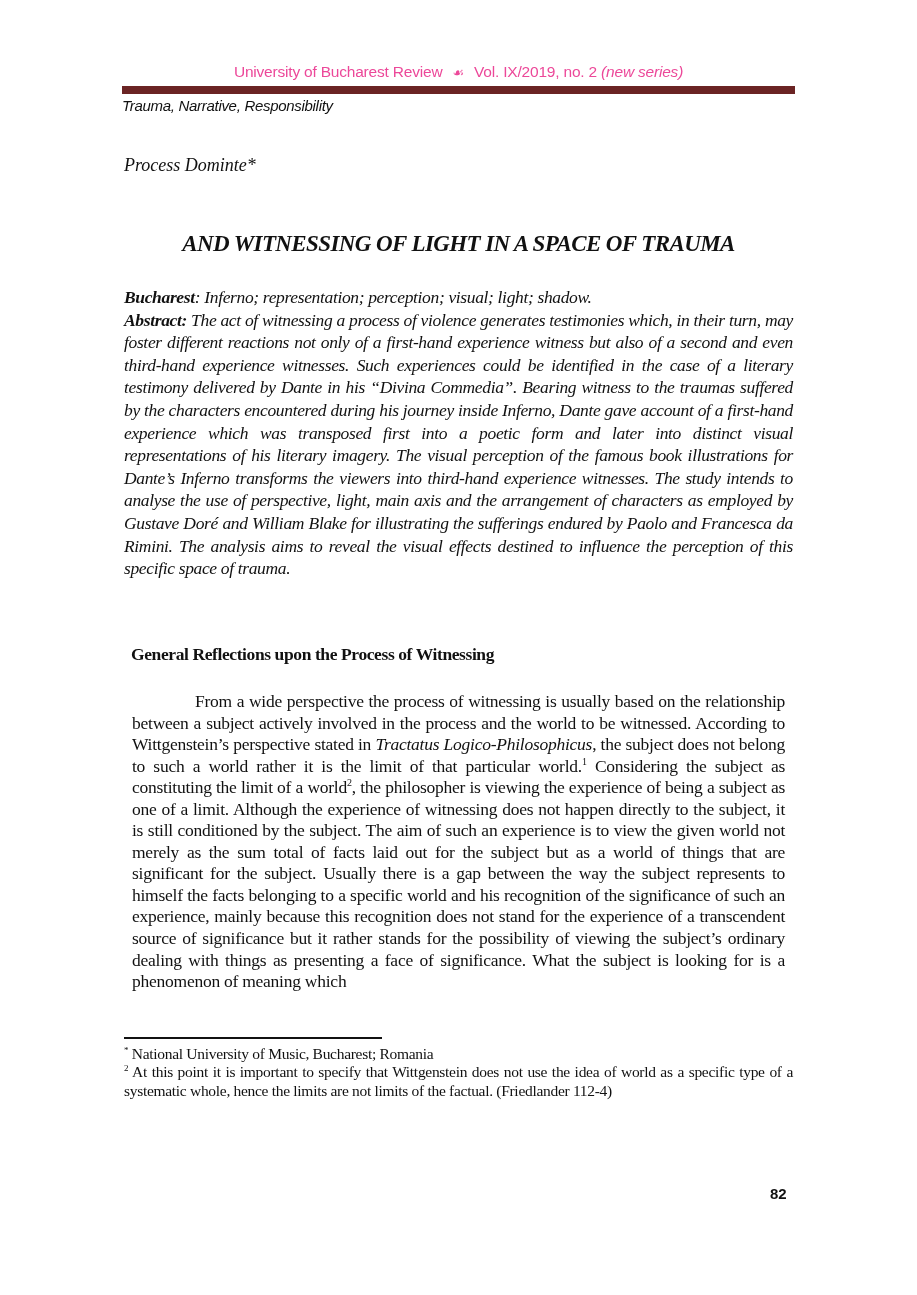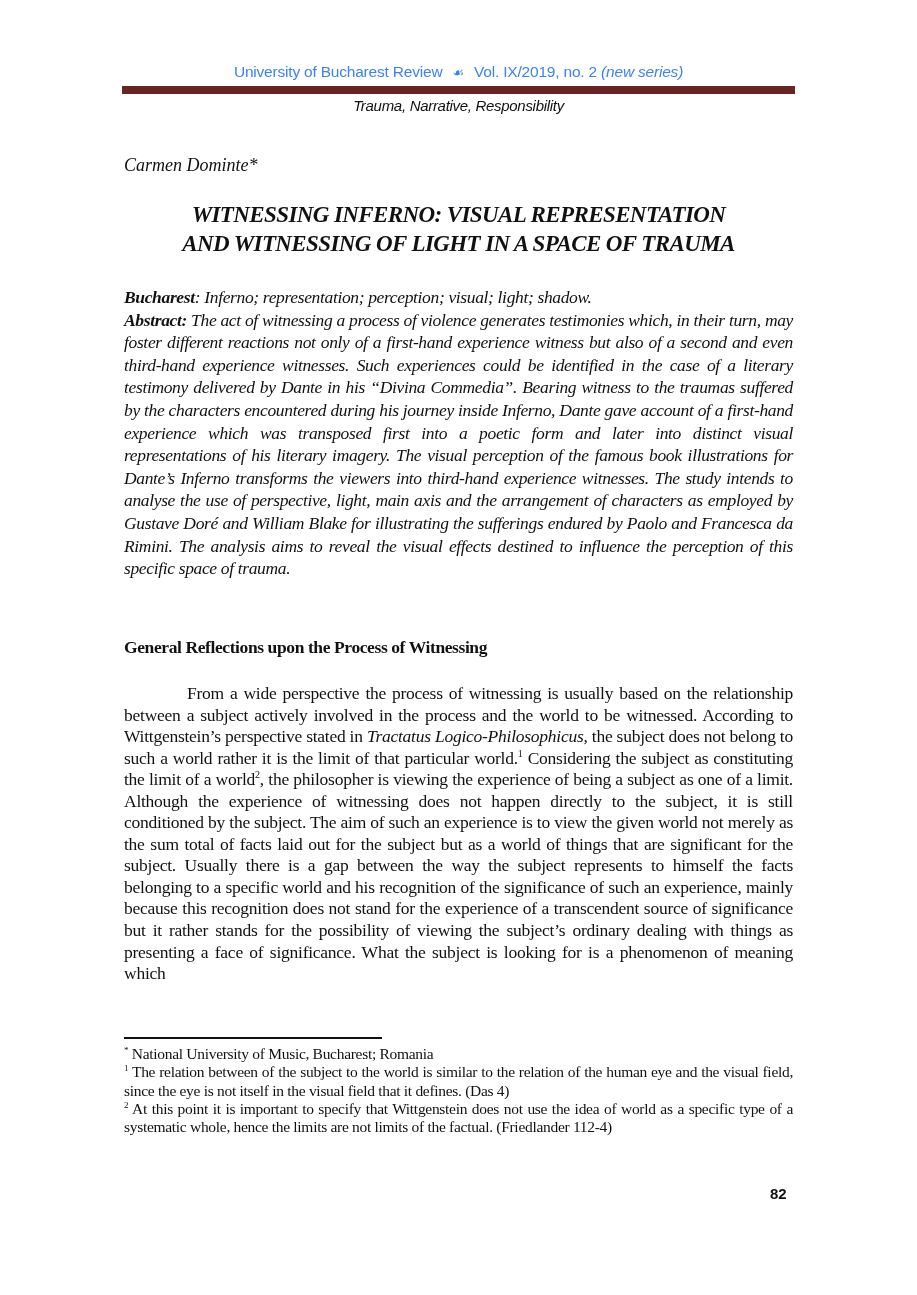--- a/index.html
+++ b/index.html
@@ -2,31 +2,31 @@
 <html><head>
 <meta charset="utf-8">
 <style>
   html, body { margin: 0; padding: 0; background: #ffffff; }
   body { width: 917px; height: 1295px; position: relative; overflow: hidden; color: #111; }
   .page { position: absolute; left: 0; top: 0; width: 917px; height: 1295px; }
 
   .running-head {
     position: absolute; left: 122px; top: 62px; width: 673px;
     text-align: center; font-family: "Liberation Sans", sans-serif;
-    font-size: 15.5px; letter-spacing: -0.2px; color: #3b82f6; line-height: 20px;
+    font-size: 15.5px; letter-spacing: -0.2px; color: #ec4899; line-height: 20px;
   }
   .running-head .ornament { display: inline-block; margin: 0 6px; font-size: 13px; }
   .running-head .series { font-style: italic; }
   .rule {
     position: absolute; left: 122px; top: 86px; width: 673px; height: 8px;
     background: #6b2424;
   }
   .subhead {
     position: absolute; left: 122px; top: 96px; width: 673px;
-    text-align: center; font-family: "Liberation Sans", sans-serif;
+    text-align: left; font-family: "Liberation Sans", sans-serif;
     font-style: italic; font-size: 15px; letter-spacing: -0.3px; line-height: 20px;
   }
 
   .serif { font-family: "Liberation Serif", serif; }
 
   .author {
     position: absolute; left: 124px; top: 155px;
     font-style: italic; font-size: 18px;
   }
   .title {
@@ -38,28 +38,28 @@
   .abstract-block {
     position: absolute; left: 124px; top: 286px; width: 669px;
     font-style: italic; font-size: 17.5px; line-height: 22.6px; text-align: justify;
     letter-spacing: -0.35px;
   }
   .abstract-block p { margin: 0; }
   .abstract-block b { font-weight: bold; }
 
   .section-heading {
     position: absolute; left: 124px; top: 637px;
-    font-weight: bold; font-size: 17.5px; letter-spacing: -0.4px; margin: 0;
+    font-weight: bold; font-size: 17.5px; letter-spacing: -0.4px; margin: 7px;
   }
 
   .body-text {
     position: absolute; left: 124px; top: 683px; width: 669px;
     font-size: 17.5px; line-height: 21.55px; text-align: justify; letter-spacing: -0.25px;
   }
-  .body-text p { margin: 0; text-indent: 63px; }
+  .body-text p { margin: 8px; text-indent: 63px; }
   .body-text i { font-style: italic; }
   sup { font-size: 10px; line-height: 0; vertical-align: super; }
 
   .fn-rule {
     position: absolute; left: 124px; top: 1037px; width: 258px; height: 1.5px; background: #111;
   }
   .footnotes {
     position: absolute; left: 124px; top: 1045px; width: 669px;
     font-size: 15.5px; line-height: 18.3px; text-align: justify; letter-spacing: -0.3px;
   }
@@ -78,39 +78,38 @@
 
   <div class="running-head">
     <span>University of Bucharest Review</span>
     <span class="ornament">☙</span>
     <span>Vol. IX/2019, no. 2</span>
     <span class="series">(new series)</span>
   </div>
   <div class="rule"></div>
   <div class="subhead">Trauma, Narrative, Responsibility</div>
 
-  <div class="author serif"><span>Carmen Dominte</span><span>*</span></div>
+  <div class="author serif"><span>Process Dominte</span><span>*</span></div>
 
   <h1 class="title serif">
-    <span>WITNESSING INFERNO: VISUAL REPRESENTATION</span><br>
+    <br>
     <span>AND WITNESSING OF LIGHT IN A SPACE OF TRAUMA</span>
   </h1>
 
   <div class="abstract-block serif">
     <p><b>Bucharest</b><span>: Inferno; representation; perception; visual; light; shadow.</span></p>
     <p><b>Abstract:</b><span> The act of witnessing a process of violence generates testimonies which, in their turn, may foster different reactions not only of a first-hand experience witness but also of a second and even third-hand experience witnesses. Such experiences could be identified in the case of a literary testimony delivered by Dante in his “Divina Commedia”. Bearing witness to the traumas suffered by the characters encountered during his journey inside Inferno, Dante gave account of a first-hand experience which was transposed first into a poetic form and later into distinct visual representations of his literary imagery. The visual perception of the famous book illustrations for Dante’s Inferno transforms the viewers into third-hand experience witnesses. The study intends to analyse the use of perspective, light, main axis and the arrangement of characters as employed by Gustave Doré and William Blake for illustrating the sufferings endured by Paolo and Francesca da Rimini. The analysis aims to reveal the visual effects destined to influence the perception of this specific space of trauma.</span></p>
   </div>
 
   <h2 class="section-heading serif">General Reflections upon the Process of Witnessing</h2>
 
   <div class="body-text serif">
     <p><span>From a wide perspective the process of witnessing is usually based on the relationship between a subject actively involved in the process and the world to be witnessed. According to Wittgenstein’s perspective stated in </span><i>Tractatus Logico-Philosophicus</i><span>, the subject does not belong to such a world rather it is the limit of that particular world.</span><sup>1</sup><span> Considering the subject as constituting the limit of a world</span><sup>2</sup><span>, the philosopher is viewing the experience of being a subject as one of a limit. Although the experience of witnessing does not happen directly to the subject, it is still conditioned by the subject. The aim of such an experience is to view the given world not merely as the sum total of facts laid out for the subject but as a world of things that are significant for the subject. Usually there is a gap between the way the subject represents to himself the facts belonging to a specific world and his recognition of the significance of such an experience, mainly because this recognition does not stand for the experience of a transcendent source of significance but it rather stands for the possibility of viewing the subject’s ordinary dealing with things as presenting a face of significance. What the subject is looking for is a phenomenon of meaning which</span></p>
   </div>
 
   <div class="fn-rule"></div>
   <div class="footnotes serif">
     <p><sup>*</sup><span> National University of Music, Bucharest; Romania</span></p>
-    <p><sup>1</sup><span> The relation between of the subject to the world is similar to the relation of the human eye and the visual field, since the eye is not itself in the visual field that it defines. (Das 4)</span></p>
     <p><sup>2</sup><span> At this point it is important to specify that Wittgenstein does not use the idea of world as a specific type of a systematic whole, hence the limits are not limits of the factual. (Friedlander 112-4)</span></p>
   </div>
 
   <div class="page-number">82</div>
 </div>
 
 </body></html>

